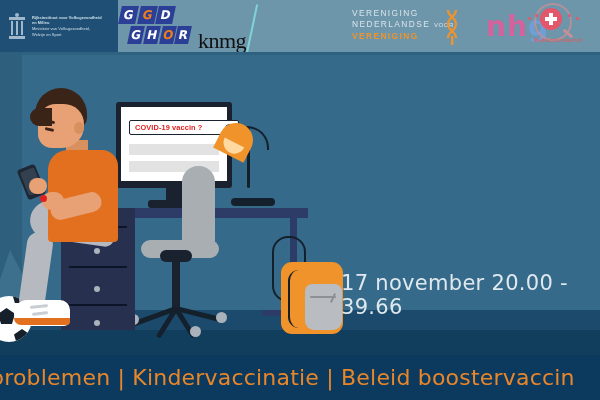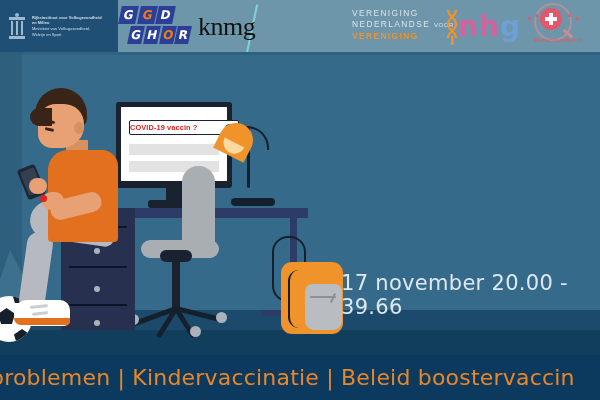--- a/index.html
+++ b/index.html
@@ -41,43 +41,43 @@
     transform:skewX(-12deg);margin-right:1.5px;
     display:flex;align-items:center;justify-content:center;
     font-family:"DejaVu Sans",sans-serif;font-weight:700;font-size:12px;
     color:#ffffff;
   }
   .ggd-tile.o{color:#f07d1a;}
 
   
   .knmg{position:absolute;left:198px;top:8px;width:78px;height:42px;}
   .knmg-word{
-    font-family:"Liberation Serif",serif;font-size:26px;color:#111;
-    letter-spacing:-.5px;position:absolute;left:0;top:4px;
+    font-family:"Liberation Serif",serif;font-size:22px;color:#111;
+    letter-spacing:-.5px;position:absolute;left:0;top:20px;
   }
   .knmg-swoosh{position:absolute;left:53px;top:-4px;width:2px;height:50px;background:#7fd2d8;transform:rotate(12deg);}
 
   
   .nvk{position:absolute;left:282px;top:8px;width:66px;height:38px;
        font-family:"DejaVu Sans",sans-serif;font-weight:700;font-size:33px;line-height:36px;letter-spacing:-1px;}
   .nvk .n{color:#14a37f;}
   .nvk .v{color:#cf0f7b;}
   .nvk .k{color:#2aa8e0;}
 
   
   .nvvp{position:absolute;left:352px;top:8px;width:104px;height:40px;}
   .nvvp-l{font-size:8.4px;letter-spacing:1.4px;color:#d9e4ea;line-height:11px;font-weight:400;}
   .nvvp-l.p{color:#f0932b;font-weight:700;}
   .nvvp-l .small{font-size:6px;letter-spacing:.6px;}
   .nvvp-mark{position:absolute;right:-4px;top:0;width:16px;height:38px;}
 
   
   .nhg{position:absolute;left:458px;top:12px;width:56px;height:32px;
        font-family:"DejaVu Sans",sans-serif;font-weight:700;font-size:28px;line-height:30px;letter-spacing:1px;}
-  .nhg .a{color:#d4629c;}
+  .nhg .a{color:#d4629c;margin-left:28px;}
   .nhg .b{color:#6f9fd8;}
 
   
   .mc{position:absolute;left:522px;top:6px;width:72px;height:42px;}
   .mc-circ{position:absolute;left:18px;top:2px;width:22px;height:22px;border-radius:50%;
            background:#e4566a;display:flex;align-items:center;justify-content:center;}
   .mc-circ:before{content:"";position:absolute;width:12px;height:3.5px;background:#fff;}
   .mc-circ:after{content:"";position:absolute;width:3.5px;height:12px;background:#fff;}
   .mc-ring{position:absolute;left:12px;top:-3px;width:34px;height:34px;border:2px solid #c98f96;border-radius:50%;opacity:.75;}
   .mc-handle{position:absolute;left:40px;top:26px;width:12px;height:3px;background:#c98f96;transform:rotate(40deg);border-radius:2px;}
@@ -121,21 +121,21 @@
   .desk-top{position:absolute;left:120px;top:208px;width:188px;height:10px;background:#2c3c66;}
   .desk-leg{position:absolute;left:290px;top:218px;width:7px;height:96px;background:#2c3c66;}
   .desk-foot{position:absolute;left:262px;top:310px;width:64px;height:6px;background:#2c3c66;border-radius:3px;}
 
   
   .mon-body{position:absolute;left:116px;top:102px;width:116px;height:86px;background:#1a2230;border-radius:3px;}
   .mon-screen{position:absolute;left:121px;top:107px;width:106px;height:74px;background:#ffffff;}
   .mon-neck{position:absolute;left:166px;top:188px;width:16px;height:14px;background:#1a2230;}
   .mon-base{position:absolute;left:148px;top:200px;width:52px;height:8px;background:#1a2230;border-radius:3px;}
   .searchbar{position:absolute;left:129px;top:120px;width:110px;height:15px;background:#fff;border:1.6px solid #1a2230;border-radius:2px;
-             display:flex;align-items:center;box-sizing:border-box;text-align:center;}
+             display:flex;align-items:center;padding-left:5px;box-sizing:border-box;text-align:center;}
   .searchbar span{font-size:7.4px;font-weight:700;color:#e02020;letter-spacing:.1px;}
   .mag{position:absolute;right:4px;top:3px;width:7px;height:7px;border:1.4px solid #1a2230;border-radius:50%;}
   .mag:after{content:"";position:absolute;right:-3px;bottom:-2px;width:4px;height:1.4px;background:#1a2230;transform:rotate(42deg);}
   .skel{position:absolute;left:129px;width:90px;height:11px;background:#e2e2e2;}
 
   
   .lamp-shade{position:absolute;left:219px;top:123px;width:34px;height:34px;background:#f0932b;
               border-radius:34px 34px 0 0;transform:rotate(27deg);}
   .lamp-inner{position:absolute;left:221px;top:142px;width:22px;height:11px;background:#ffd9a0;transform:rotate(27deg);border-radius:0 0 14px 14px;}
   .lamp-arm{position:absolute;left:247px;top:128px;width:2.5px;height:60px;background:#14202c;border-radius:2px;}

